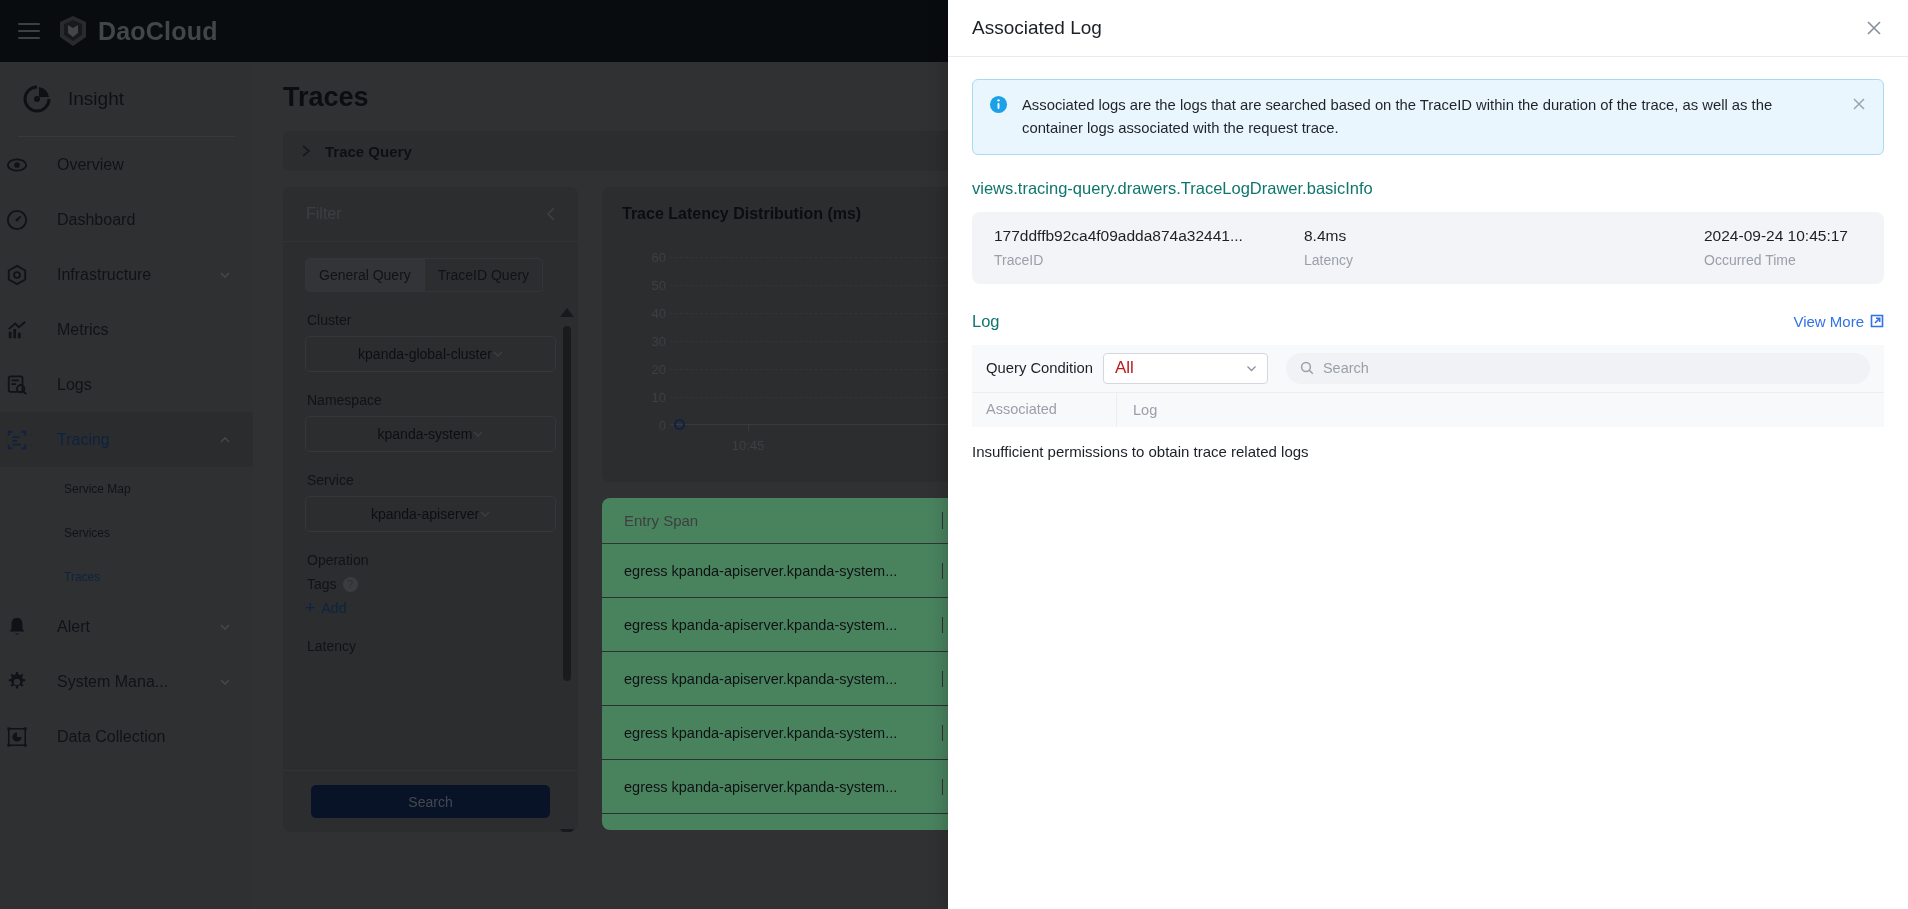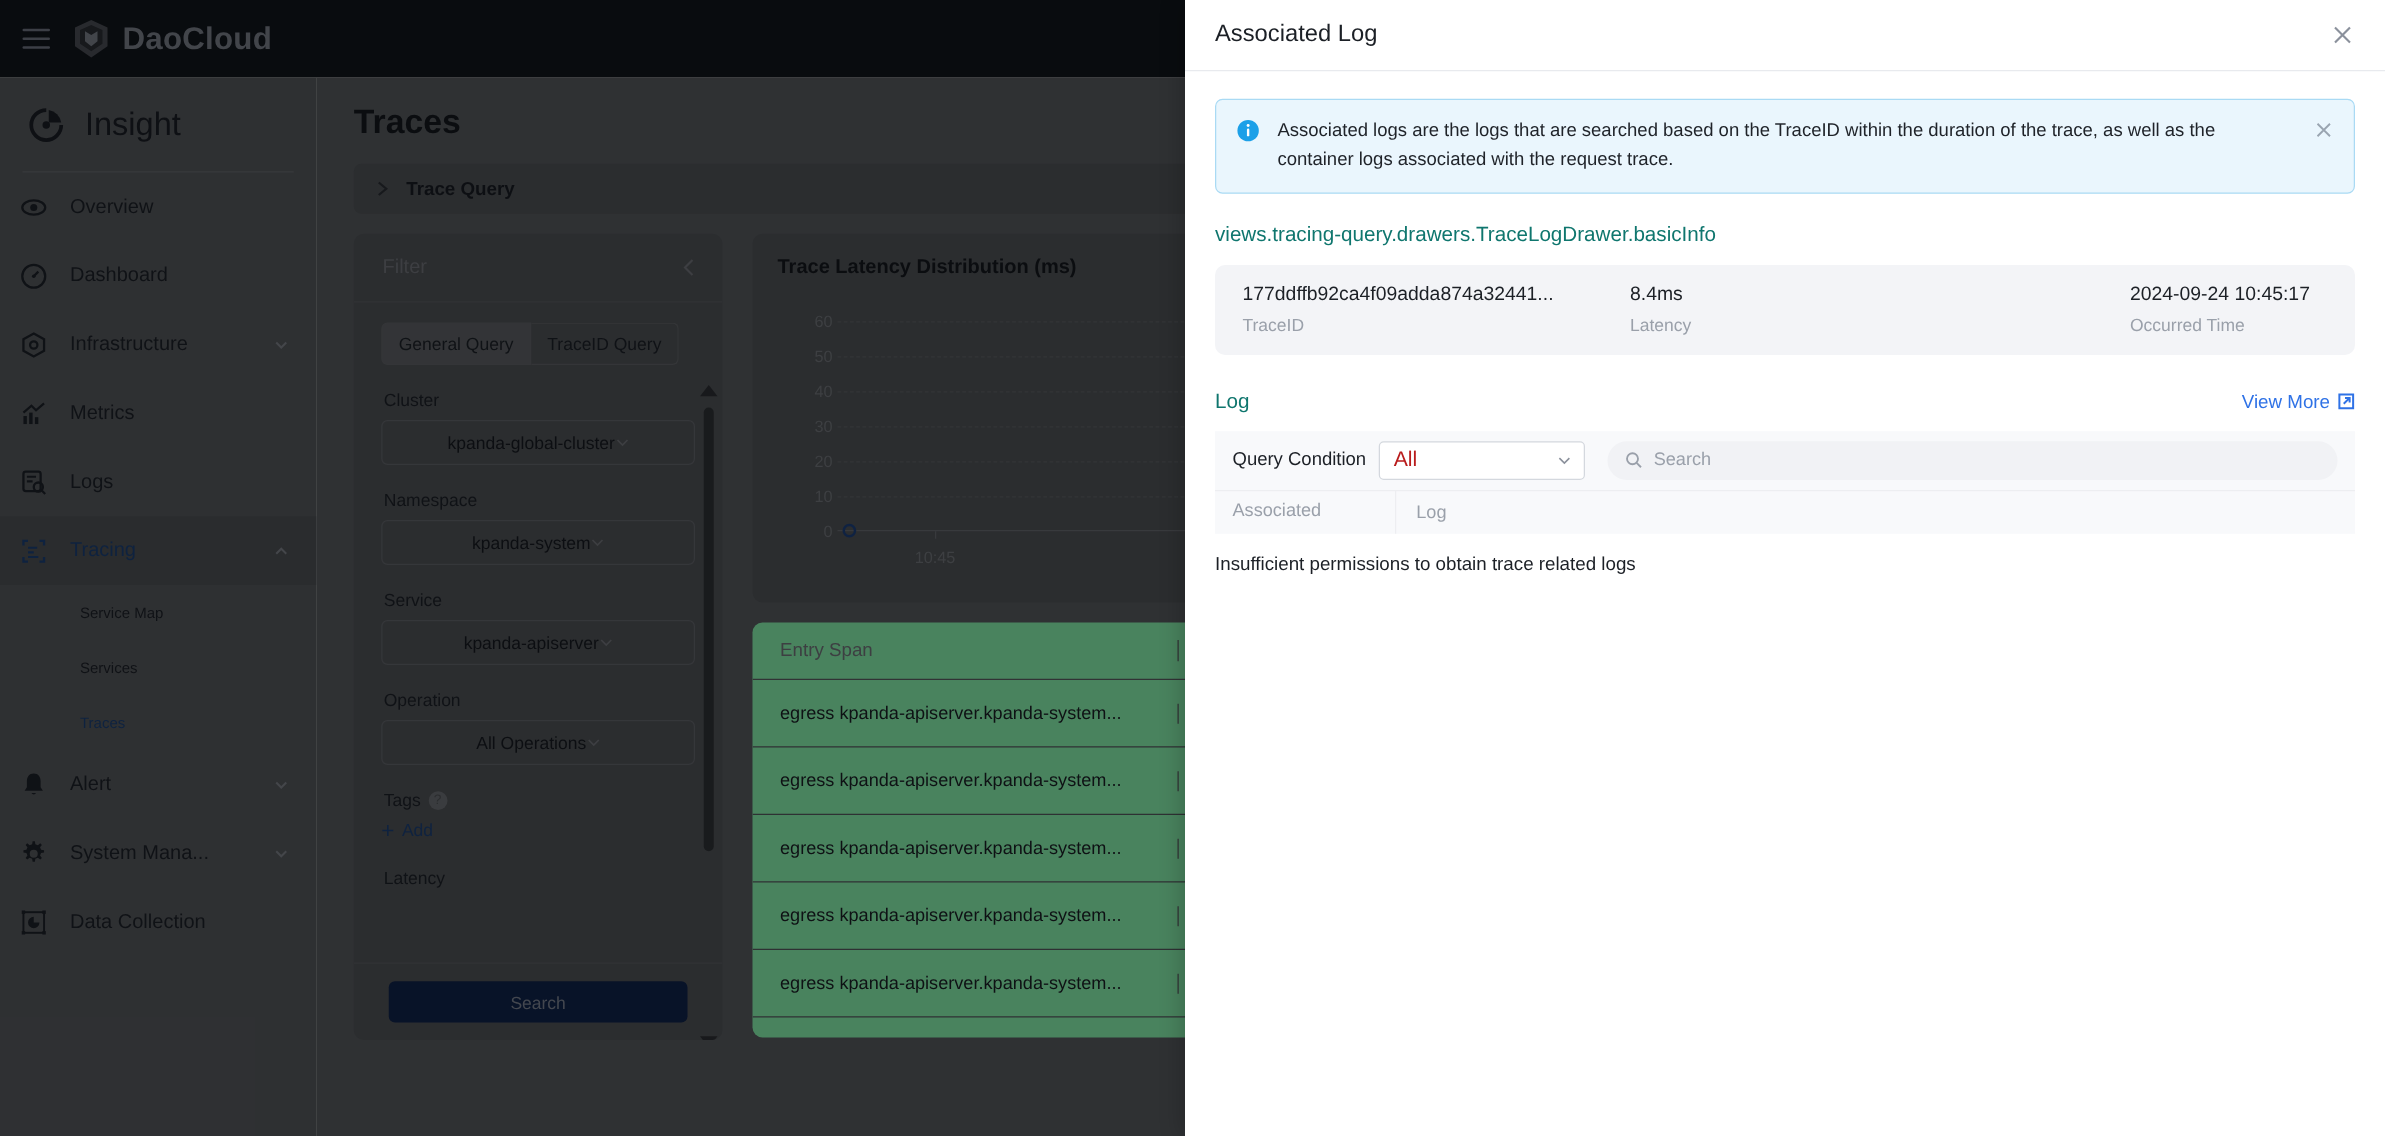--- a/index.html
+++ b/index.html
@@ -25,25 +25,25 @@
   .hamburger i { display: block; height: 2px; background: #6e7480; border-radius: 1px; }
   .brand { display: flex; align-items: center; gap: 10px; }
   .brand-mark { width: 30px; height: 32px; }
   .brand-text { font-size: 25px; font-weight: bold; color: #787e88; letter-spacing: .2px; }
 
   .sidebar {
     position: absolute; top: 62px; left: 0; width: 253px; height: 847px;
     background: #55585c;
   }
   .insight-row { display: flex; align-items: center; gap: 16px; padding: 22px 0 22px 22px; }
-  .insight-text { font-size: 26px; color: #1a1e25; font-weight: 500; }
+  .insight-text { font-size: 19px; color: #1a1e25; font-weight: 500; }
   .sb-divider { height: 1px; background: #65686c; margin: 0 18px; }
   .nav-item {
-    display: flex; align-items: center; height: 55px; padding-left: 14px;
-    gap: 16px; cursor: pointer; position: relative;
+    display: flex; align-items: center; height: 55px; padding-left: 4px;
+    gap: 27px; cursor: pointer; position: relative;
   }
   .nav-item.active-parent { background: #4d5054; }
   .nav-label { font-size: 16px; color: #1d2128; white-space: nowrap; }
   .nav-label.accent { color: #1b3f73; }
   .nav-ico { width: 26px; height: 26px; display:flex; align-items:center; justify-content:center; flex:0 0 26px;}
   .chev { position: absolute; right: 22px; width: 12px; height: 12px; }
   .sub-item { display:flex; align-items:center; height: 44px; padding-left: 64px; cursor: pointer; }
   .sub-label { font-size: 12px; color: #1d2128; }
   .sub-label.accent { color: #1b3f73; }
 
@@ -373,26 +373,20 @@
 
             <div class="field-label">Service</div>
             <div class="select-box">
               <span>kpanda-apiserver</span>
               <svg width="12" height="12" viewBox="0 0 12 12">
                   <path d="M2 4 L6 8 L10 4" fill="none" stroke="#6f7278" stroke-width="1.4"></path>
                 </svg>
             </div>
 
             <div class="field-label">Operation</div>
-            <div class="select-box">
-              <span>All Operations</span>
-              <svg width="12" height="12" viewBox="0 0 12 12">
-                  <path d="M2 4 L6 8 L10 4" fill="none" stroke="#6f7278" stroke-width="1.4"></path>
-                </svg>
-            </div>
 
             <div class="field-label">
               <span>Tags</span>
               <span class="q-badge">?</span>
             </div>
             <div class="add-link">
               <span class="plus">+</span>
               <span>Add</span>
             </div>
 

